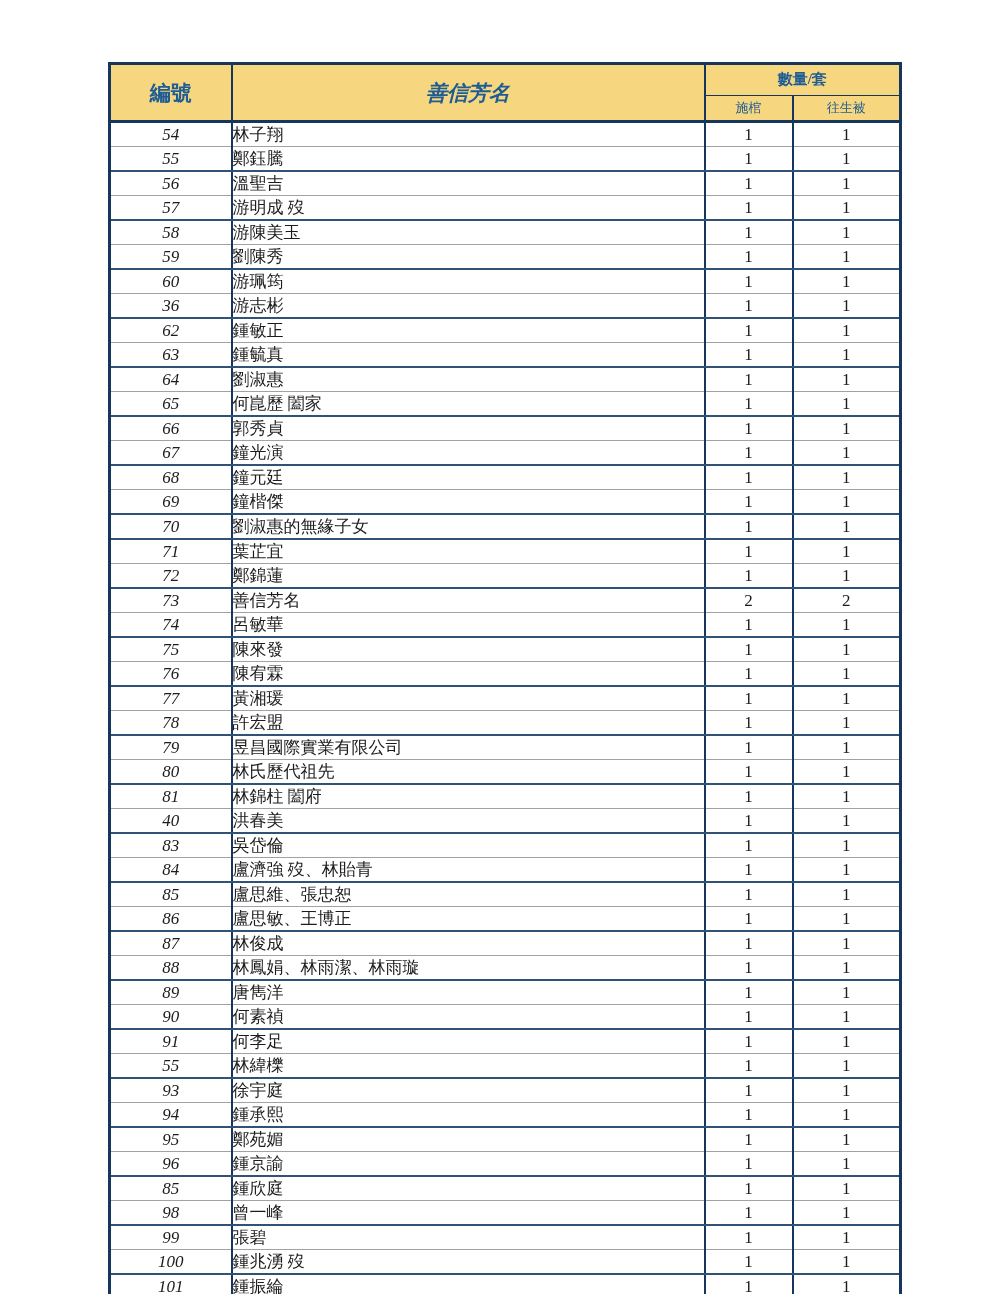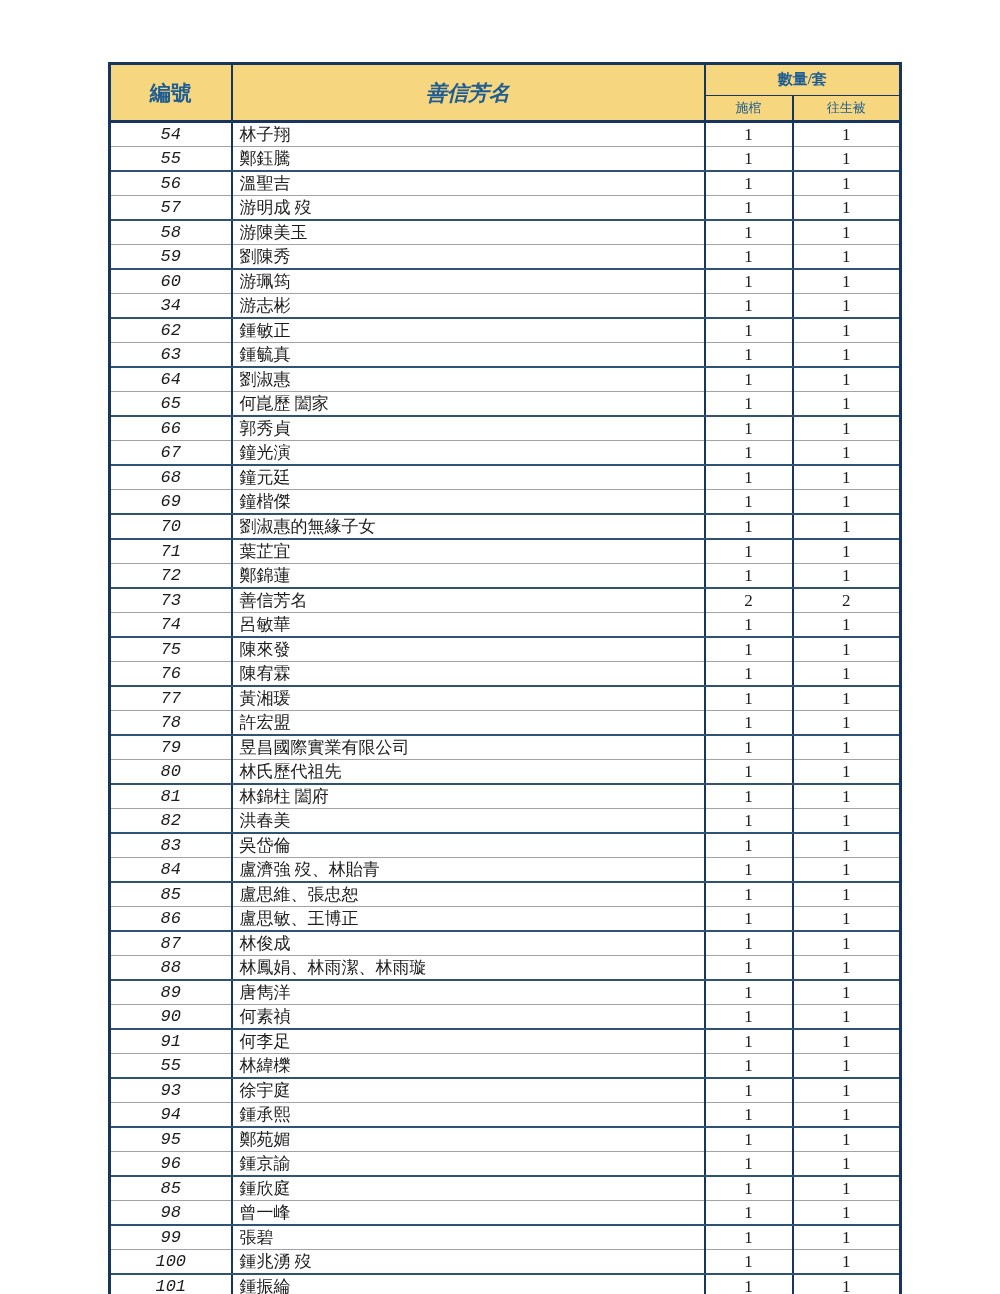--- a/index.html
+++ b/index.html
@@ -33,24 +33,23 @@
   tbody td{
     height:21.3px;padding:0;font-size:17px;color:var(--body-text);
     vertical-align:middle;overflow:hidden;white-space:nowrap;
     border-bottom:1px solid var(--row-line);
   }
   tbody tr.grp td{border-bottom:2px solid var(--group-line);}
   tbody tr:last-child td{border-bottom:none;}
   td.id{
     text-align:center;font-style:italic;font-size:17px;
     border-right:2px solid var(--border-navy);
-    font-family:Liberation Mono, monospace;
   }
   td.name{
-    text-align:left;padding-left:7px;
+    text-align:left;
     border-right:2px solid var(--border-navy);
   }
   td.coffin{text-align:center;border-right:2px solid var(--border-navy);}
   td.blanket{text-align:center;}
 </style>
 </head>
 <body>
 
 <div class="sheet">
   <table class="donor">
@@ -108,21 +107,21 @@
     <td class="coffin">1</td>
     <td class="blanket">1</td>
   </tr>
         <tr>
     <td class="id">60</td>
     <td class="name">游珮筠</td>
     <td class="coffin">1</td>
     <td class="blanket">1</td>
   </tr>
         <tr class="grp">
-    <td class="id">34</td>
+    <td class="id">36</td>
     <td class="name">游志彬</td>
     <td class="coffin">1</td>
     <td class="blanket">1</td>
   </tr>
         <tr>
     <td class="id">62</td>
     <td class="name">鍾敏正</td>
     <td class="coffin">1</td>
     <td class="blanket">1</td>
   </tr>
@@ -234,21 +233,21 @@
     <td class="coffin">1</td>
     <td class="blanket">1</td>
   </tr>
         <tr>
     <td class="id">81</td>
     <td class="name">林錦柱 闔府</td>
     <td class="coffin">1</td>
     <td class="blanket">1</td>
   </tr>
         <tr class="grp">
-    <td class="id">82</td>
+    <td class="id">40</td>
     <td class="name">洪春美</td>
     <td class="coffin">1</td>
     <td class="blanket">1</td>
   </tr>
         <tr>
     <td class="id">83</td>
     <td class="name">吳岱倫</td>
     <td class="coffin">1</td>
     <td class="blanket">1</td>
   </tr>

